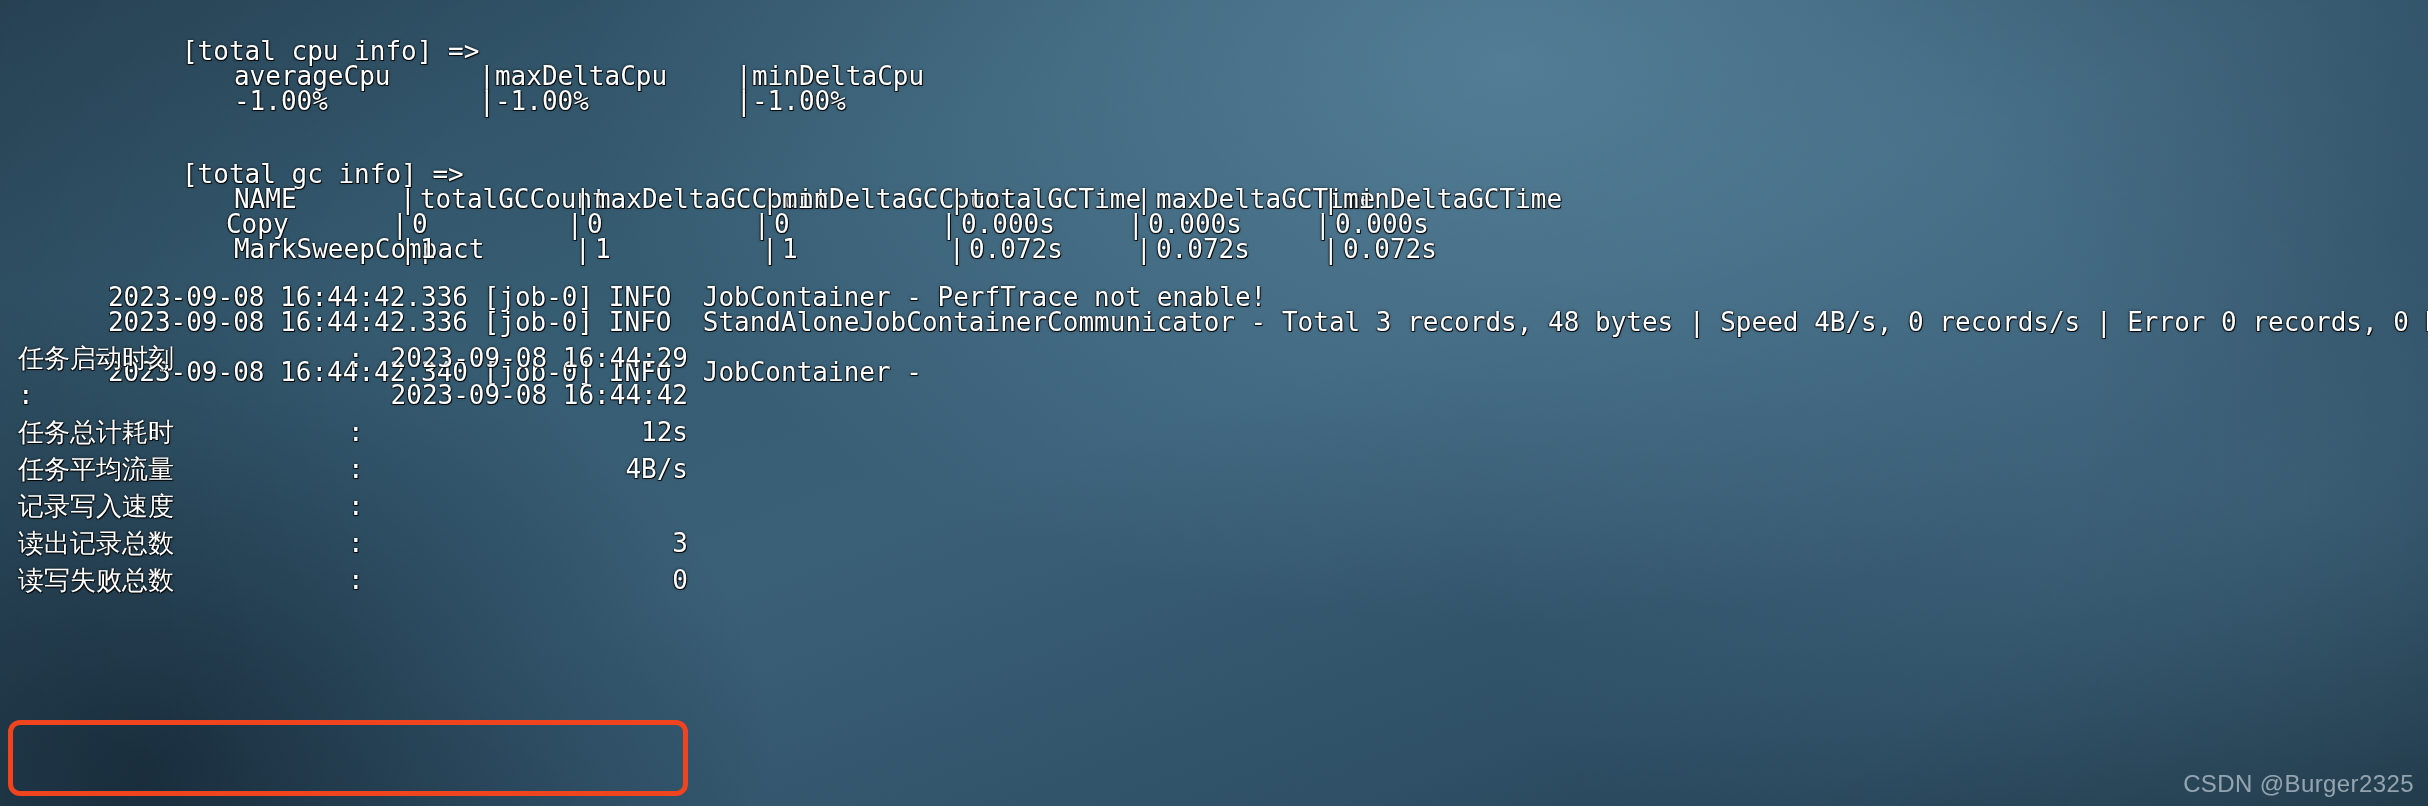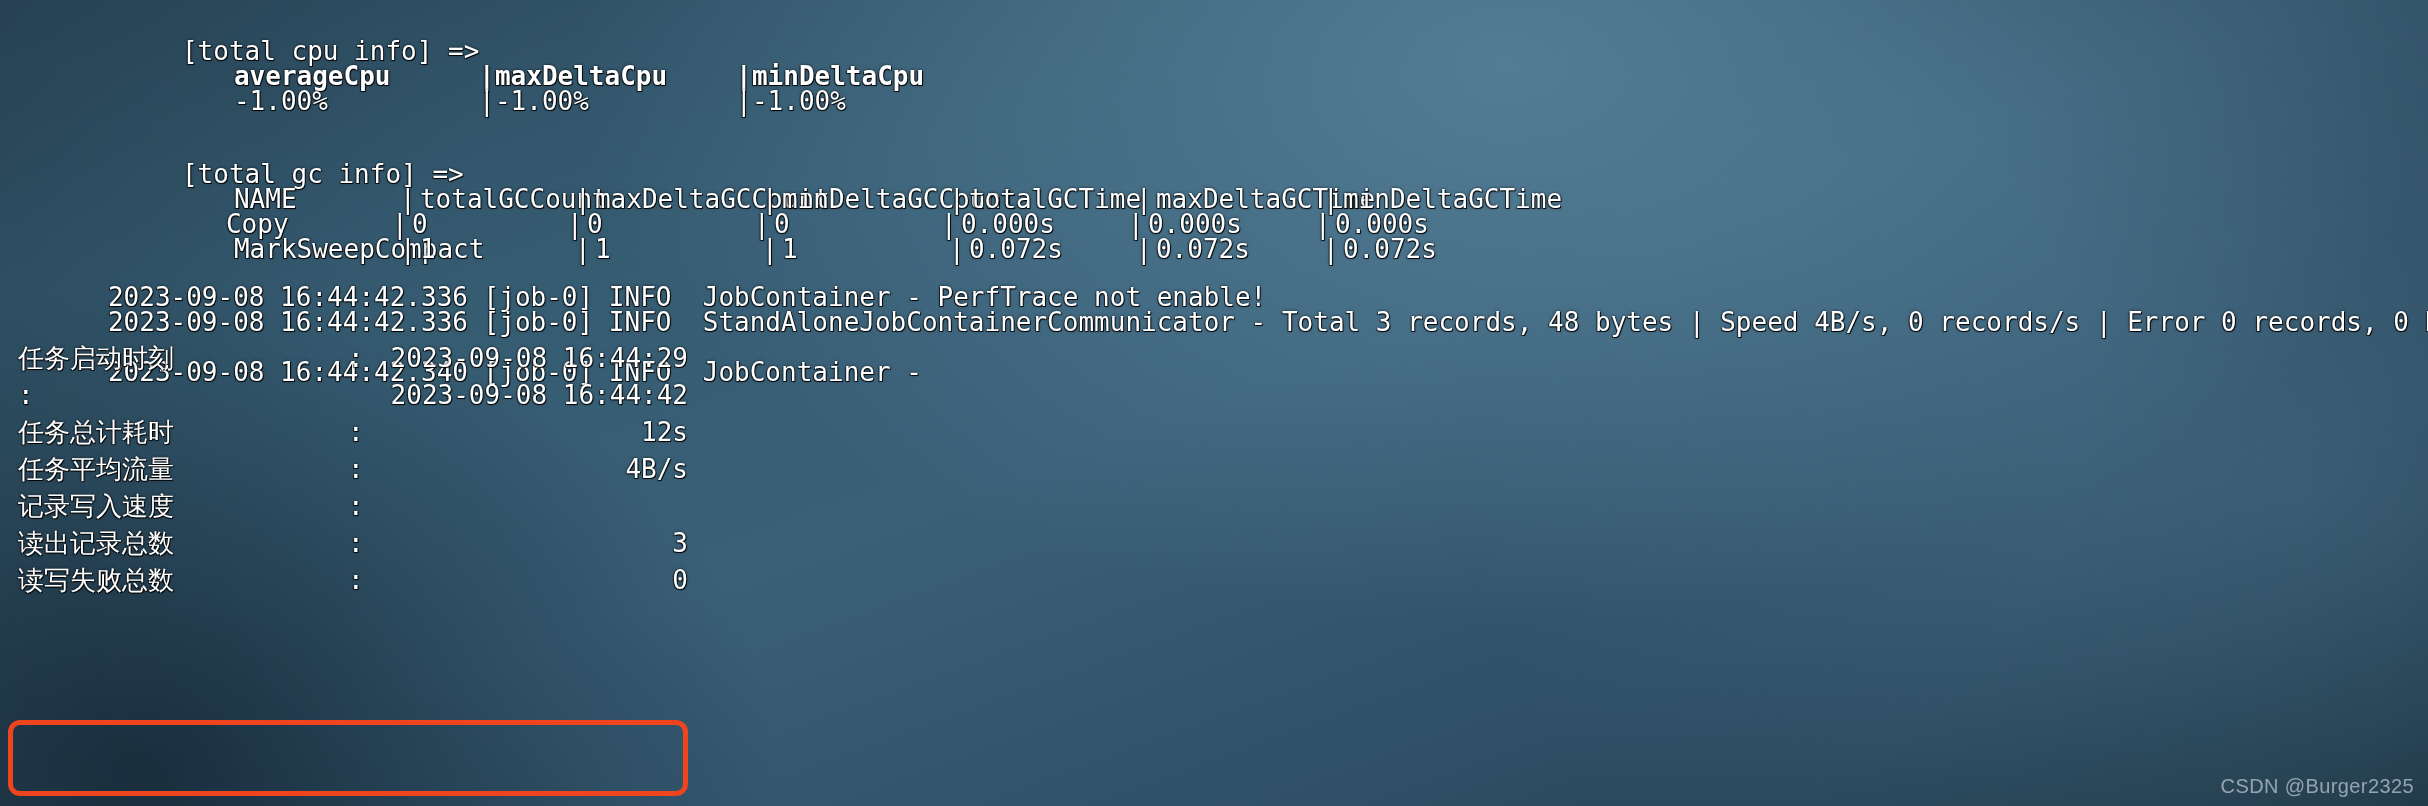--- a/index.html
+++ b/index.html
@@ -97,39 +97,39 @@
     box-sizing: border-box;
     z-index: 3;
     pointer-events: none;
   }
 
   #watermark {
     position: absolute;
     right: 14px;
     bottom: 8px;
     font-family: "Liberation Sans", sans-serif;
-    font-size: 20px;
+    font-size: 24px;
     color: rgba(215, 224, 232, 0.62);
     letter-spacing: 0.4px;
     z-index: 4;
   }
 </style>
 </head>
 <body>
 
 <div id="screen">
 
   <div class="term">
 
     
     <div class="line" style="left:88px; top:-4px;">
       <span>[total cpu info] =&gt;</span>
     </div>
 
-    <div class="line" style="left:140px; top:21px;font-weight:bold;">
+    <div class="line" style="left:140px; top:21px;">
       <span class="col" style="width:245px;">averageCpu</span><span class="col" style="width:16px;">|</span><span class="col" style="width:241px;">maxDeltaCpu</span><span class="col" style="width:16px;">|</span><span class="col">minDeltaCpu</span>
     </div>
 
     <div class="line" style="left:140px; top:46px;">
       <span class="col" style="width:245px;">-1.00%</span><span class="col" style="width:16px;">|</span><span class="col" style="width:241px;">-1.00%</span><span class="col" style="width:16px;">|</span><span class="col">-1.00%</span>
     </div>
 
     
     <div class="line" style="left:88px; top:119px;">
       <span>[total gc info] =&gt;</span>

